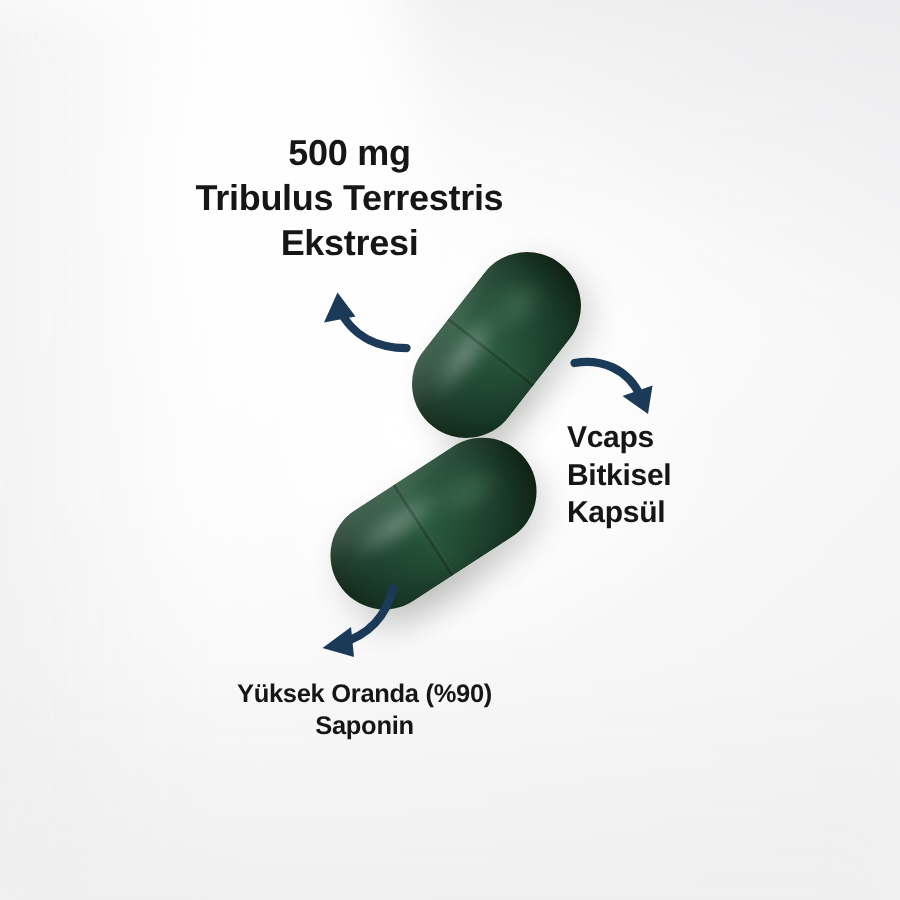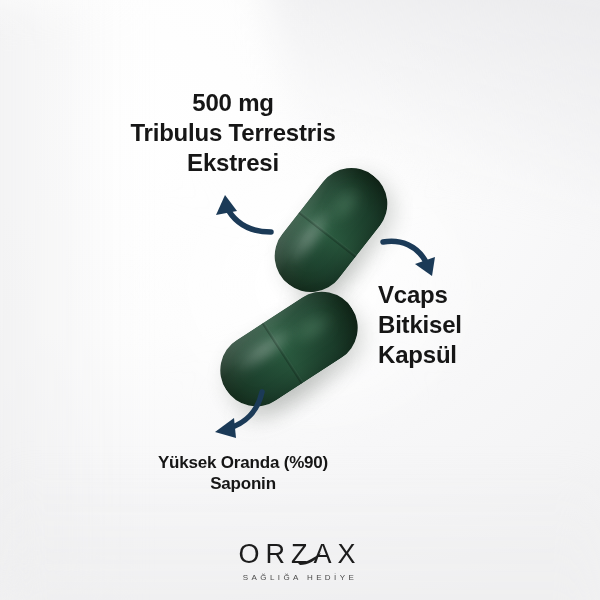--- a/index.html
+++ b/index.html
@@ -76,21 +76,21 @@
     top: 88px;
     width: 300px;
     text-align: center;
     font-size: 24px;
   }
   .tb-right {
     left: 378px;
     top: 280px;
     width: 170px;
     text-align: left;
-    font-size: 24px;
+    font-size: 20px;
   }
   .tb-bottom {
     left: 78px;
     top: 452px;
     width: 330px;
     text-align: center;
     font-size: 17px;
   }
 
   
@@ -235,21 +235,14 @@
 Tribulus Terrestris
 Ekstresi</div>
 
   <div class="text-block tb-right">Vcaps
 Bitkisel
 Kapsül</div>
 
   <div class="text-block tb-bottom">Yüksek Oranda (%90)
 Saponin</div>
 
-  <div id="logo">
-    <div class="logo-word">ORZAX</div>
-    <div class="logo-tagline">SAĞLIĞA HEDİYE</div>
-    <svg class="logo-swoosh" width="26" height="14" viewBox="0 0 26 14">
-      <path d="M1 11 C 8 11, 15 7, 24 1 C 19 9, 11 13, 3 13 Z" fill="#1c1c1c"></path>
-    </svg>
-  </div>
 
 </div>
 
 </body></html>

